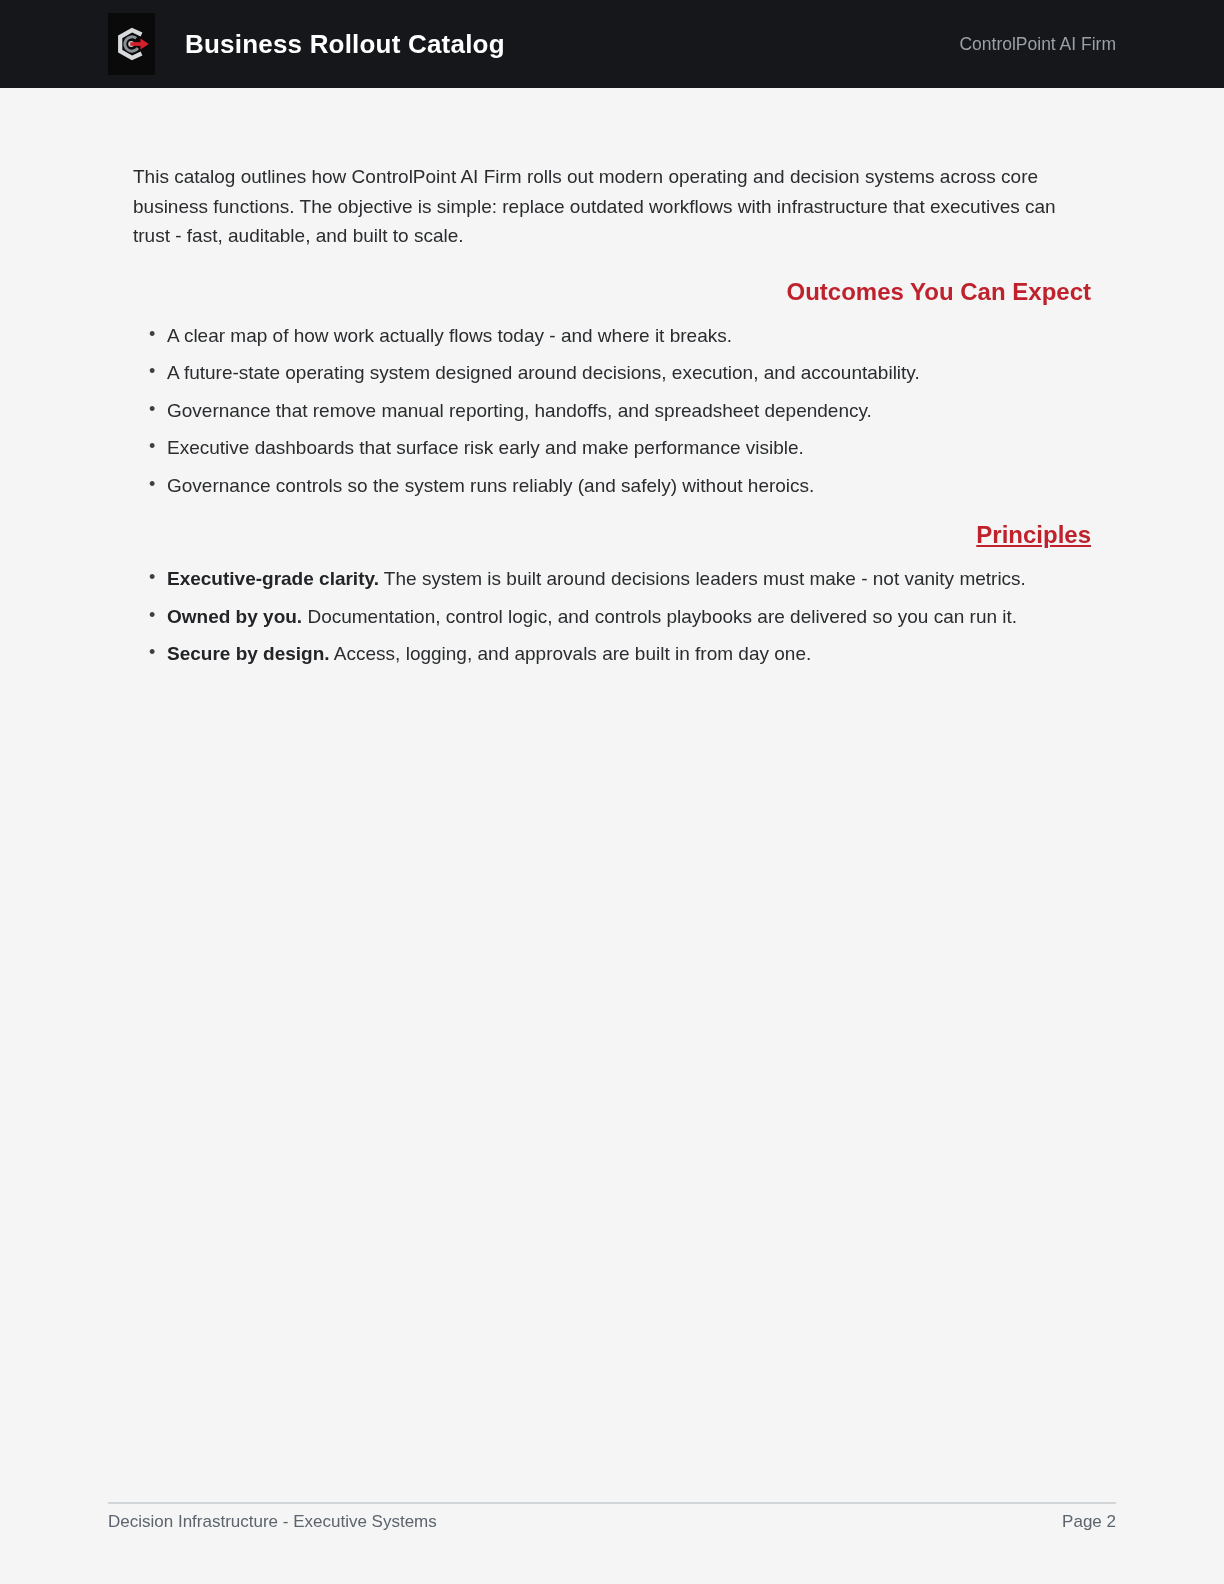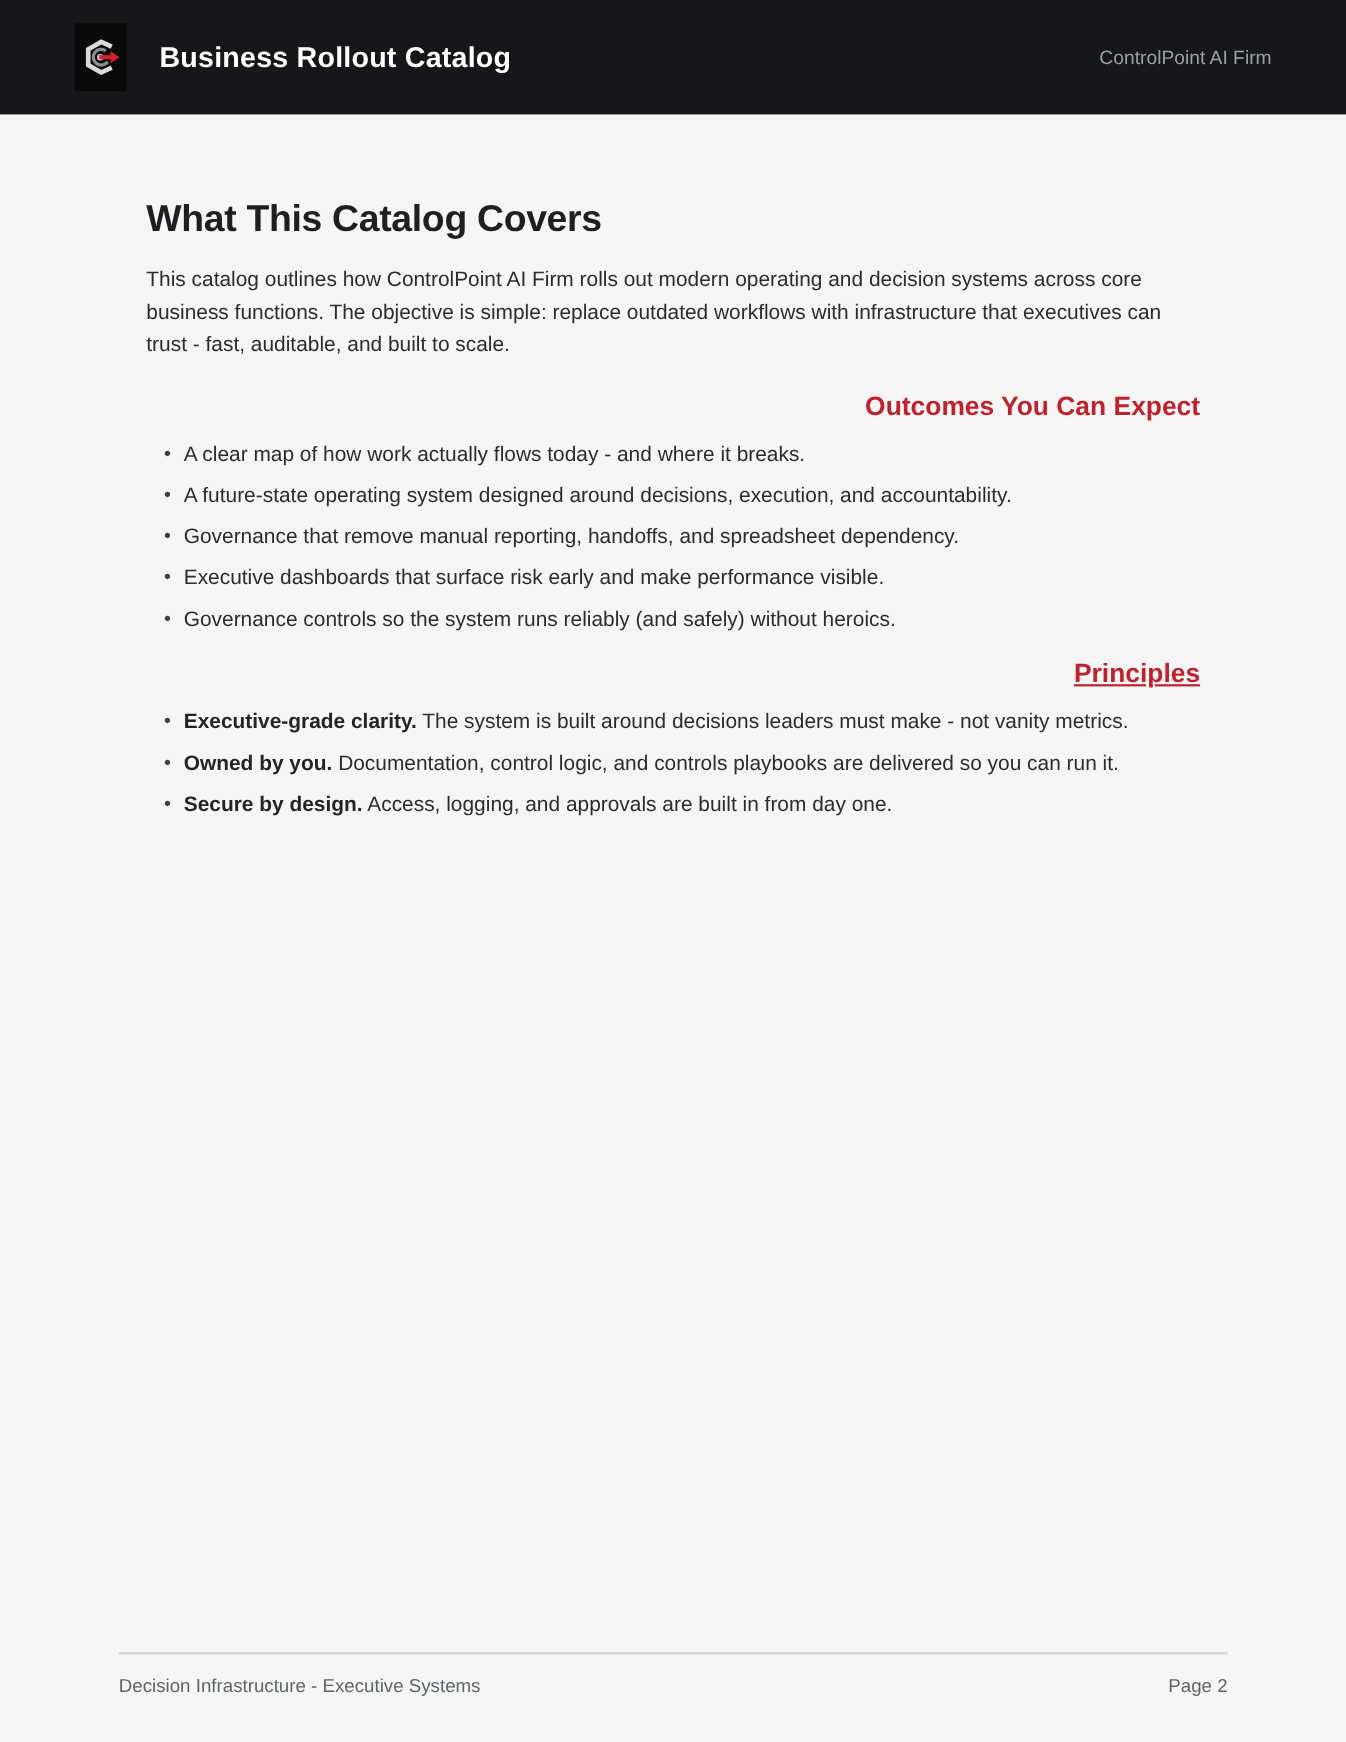--- a/index.html
+++ b/index.html
@@ -9,25 +9,25 @@
     height: 1584px;
     background: var(--page-bg, #f4f5f4);
     font-family: "Liberation Sans", "DejaVu Sans", sans-serif;
     color: #2a2c2f;
     position: relative;
     overflow: hidden;
   }
 
   
   .app-header {
-    height: 104px;
+    height: 88px;
     background: var(--header-bg, #15171b);
     display: flex;
     align-items: center;
-    padding: 0 68px;
+    padding: 0 108px;
   }
   .logo-box {
     width: 47px;
     height: 62px;
     background: #0a0a0b;
     display: flex;
     align-items: center;
     justify-content: center;
     flex: 0 0 auto;
   }
@@ -92,21 +92,21 @@
   }
   ul.doc-list li strong { color: #222427; }
 
   
   .doc-footer {
     position: absolute;
     left: 108px;
     right: 108px;
     top: 1502px;
     border-top: 2px solid #d3d6d8;
-    padding-top: 19px;
+    padding-top: 8px;
     display: flex;
     justify-content: space-between;
     font-size: 17px;
     color: #5d646e;
   }
 </style>
 </head>
 <body>
 
 <header class="app-header">
@@ -118,21 +118,20 @@
       <circle cx="23" cy="32" r="3.5" fill="#c8cbce"></circle>
       <rect x="22" y="29.8" width="14" height="4.4" fill="#d41f2c"></rect>
       <polygon points="34,25.5 44,32 34,38.5" fill="#d41f2c"></polygon>
     </svg>
   </div>
   <div class="header-title">Business Rollout Catalog</div>
   <div class="header-company">ControlPoint AI Firm</div>
 </header>
 
 <main class="doc-main">
-  <h1 class="doc-h1">What This Catalog Covers</h1>
 
   <p class="doc-intro">This catalog outlines how ControlPoint AI Firm rolls out modern operating and decision systems across core business functions. The objective is simple: replace outdated workflows with infrastructure that executives can trust - fast, auditable, and built to scale.</p>
 
   <h2 class="doc-h2">Outcomes You Can Expect</h2>
   <ul class="doc-list">
     <li>A clear map of how work actually flows today - and where it breaks.</li>
     <li>A future-state operating system designed around decisions, execution, and accountability.</li>
     <li>Governance that remove manual reporting, handoffs, and spreadsheet dependency.</li>
     <li>Executive dashboards that surface risk early and make performance visible.</li>
     <li>Governance controls so the system runs reliably (and safely) without heroics.</li>

